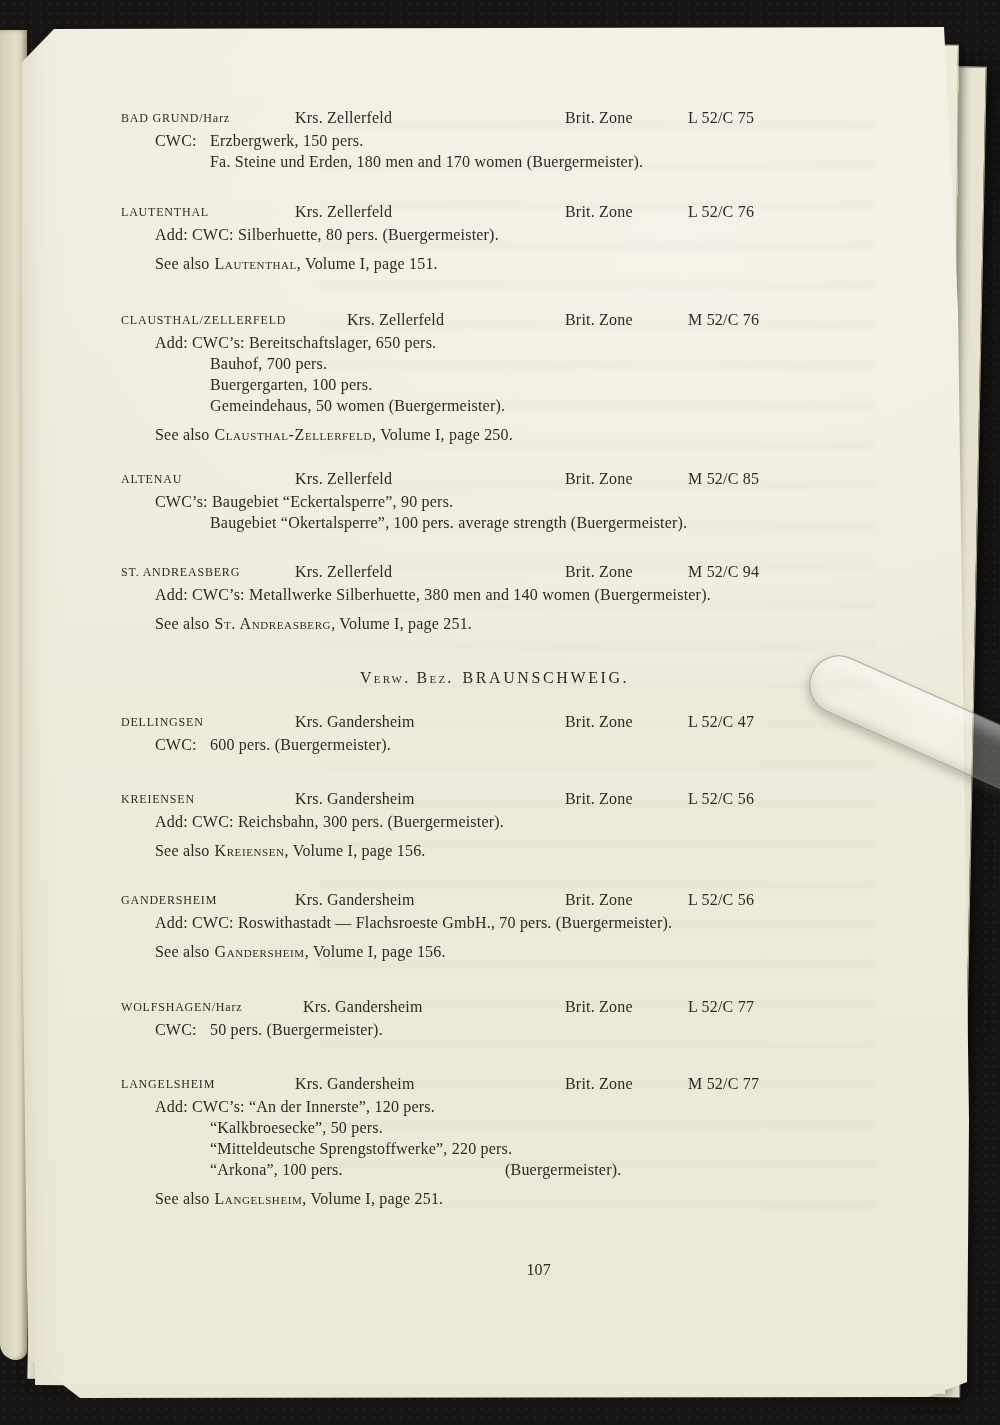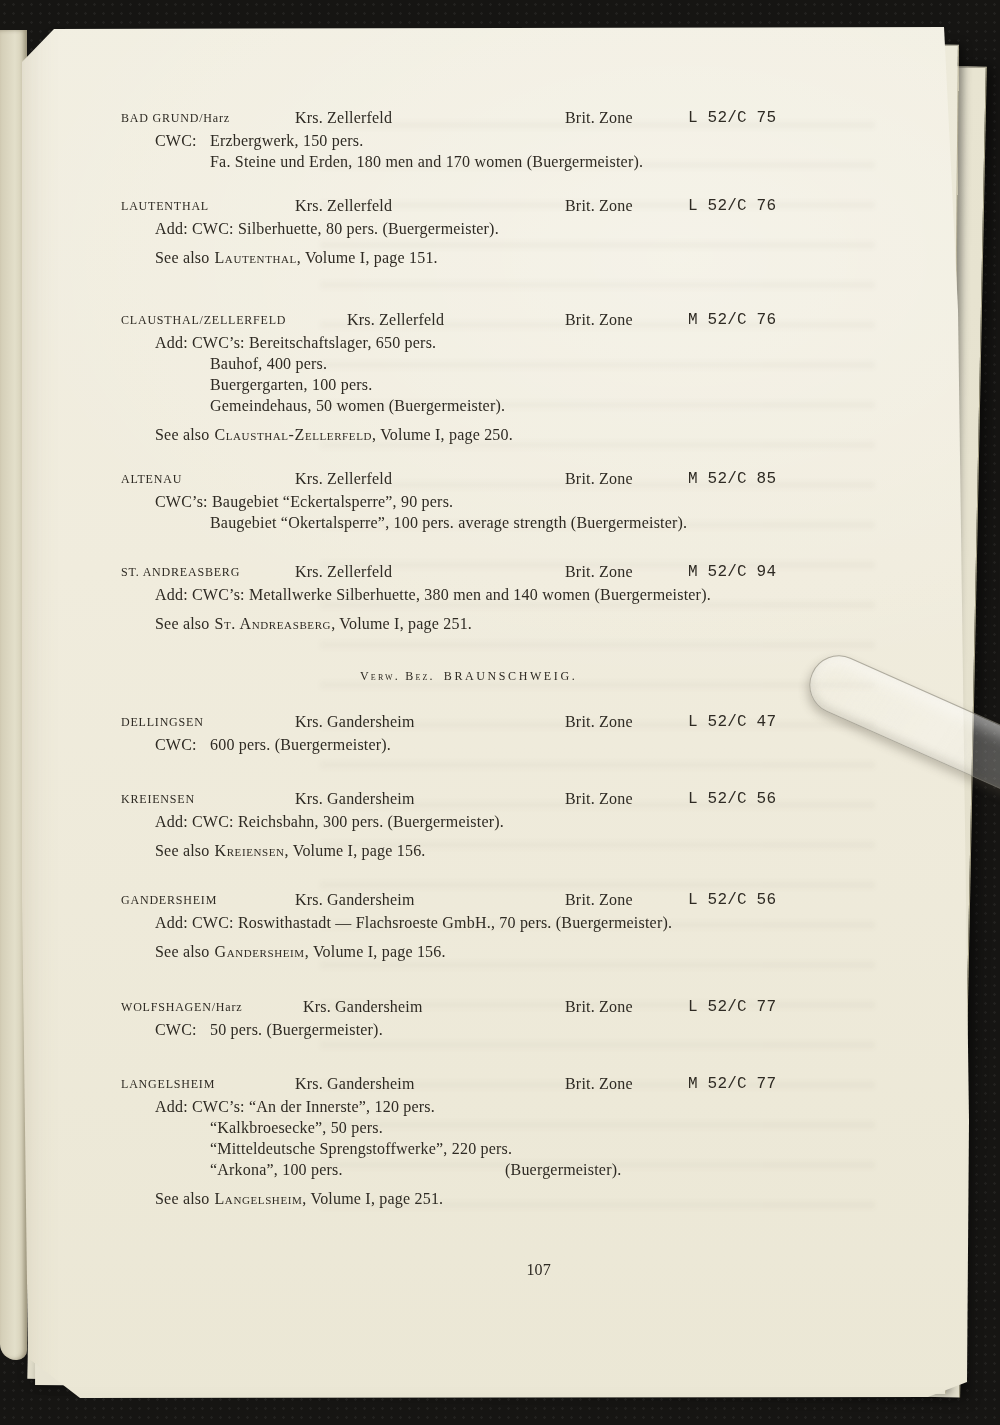--- a/index.html
+++ b/index.html
@@ -50,31 +50,31 @@
     filter:blur(2.5px);opacity:.55;pointer-events:none;
   }
   .content{position:absolute;left:121px;top:0;width:662px;height:1425px;font-size:16px;letter-spacing:0.2px;}
   .entry{position:absolute;left:0;width:662px;}
   .entry-head{position:relative;height:22px;white-space:nowrap;}
   .town{font-size:12px;letter-spacing:0.8px;}
   .kreis{position:absolute;left:174px;top:1px;}
   .entry-clausthal .kreis{left:226px;}
   .entry-wolfshagen .kreis{left:182px;}
   .zone{position:absolute;left:444px;top:1px;}
-  .ref{position:absolute;left:567px;top:1px;font-family:Liberation Mono, monospace;}
+  .ref{position:absolute;left:567px;top:1px;}
   .details{margin-top:0;}
   .line{position:relative;line-height:21px;white-space:nowrap;}
   .ind1{padding-left:34px;}
   .ind2{padding-left:89px;}
   .lbl{display:inline-block;width:55px;}
   .note{position:absolute;left:384px;top:0;}
   .seealso{margin-top:8px;padding-left:34px;line-height:21px;white-space:nowrap;}
   .sa-prefix{margin-right:5px;margin-top:28px;}
   .sc{font-variant:small-caps;letter-spacing:0.6px;}
-  .section-heading{position:absolute;left:239px;top:669px;font-size:12px;white-space:nowrap;text-align:center;}
+  .section-heading{position:absolute;left:239px;top:669px;font-size:16px;white-space:nowrap;text-align:center;}
   .sh-prefix{letter-spacing:2.2px;margin-right:9px;}
   .sh-name{letter-spacing:2.6px;}
   .pagenum{position:absolute;left:330px;top:1261px;width:100px;text-align:right;font-size:16px;}
   .wand{
     position:absolute;left:824px;top:646px;width:252px;height:57px;
     transform:rotate(24deg);transform-origin:top left;
     background:linear-gradient(100deg, rgba(250,250,244,0.16) 0%, rgba(255,255,255,0.26) 55%, rgba(235,235,230,0.30) 100%);
     border:1.5px solid rgba(118,114,102,0.55);
     border-radius:29px 6px 6px 29px;
     box-shadow:
@@ -102,21 +102,21 @@
       <span class="kreis">Krs. Zellerfeld</span>
       <span class="zone">Brit. Zone</span>
       <span class="ref">L 52/C 75</span>
     </div>
     <div class="details">
       <div class="line ind1"><span class="lbl">CWC:</span><span>Erzbergwerk, 150 pers.</span></div>
       <div class="line ind2"><span>Fa. Steine und Erden, 180 men and 170 women (Buergermeister).</span></div>
     </div>
   </div>
 
-  <div class="entry" style="top:196px">
+  <div class="entry" style="top:202px">
     <div class="entry-head">
       <span class="town">LAUTENTHAL</span>
       <span class="kreis">Krs. Zellerfeld</span>
       <span class="zone">Brit. Zone</span>
       <span class="ref">L 52/C 76</span>
     </div>
     <div class="details">
       <div class="line ind1"><span>Add: CWC: Silberhuette, 80 pers. (Buergermeister).</span></div>
     </div>
     <div class="seealso">
@@ -126,21 +126,21 @@
 
   <div class="entry entry-clausthal" style="top:310px">
     <div class="entry-head">
       <span class="town">CLAUSTHAL/ZELLERFELD</span>
       <span class="kreis">Krs. Zellerfeld</span>
       <span class="zone">Brit. Zone</span>
       <span class="ref">M 52/C 76</span>
     </div>
     <div class="details">
       <div class="line ind1"><span>Add: CWC’s: Bereitschaftslager, 650 pers.</span></div>
-      <div class="line ind2"><span>Bauhof, 400 pers.</span></div>
+      <div class="line ind2"><span>Bauhof, 700 pers.</span></div>
       <div class="line ind2"><span>Buergergarten, 100 pers.</span></div>
       <div class="line ind2"><span>Gemeindehaus, 50 women (Buergermeister).</span></div>
     </div>
     <div class="seealso">
       <span class="sa-prefix">See also</span><span class="sc">Clausthal-Zellerfeld</span><span>, Volume I, page 250.</span>
     </div>
   </div>
 
   <div class="entry" style="top:469px">
     <div class="entry-head">

